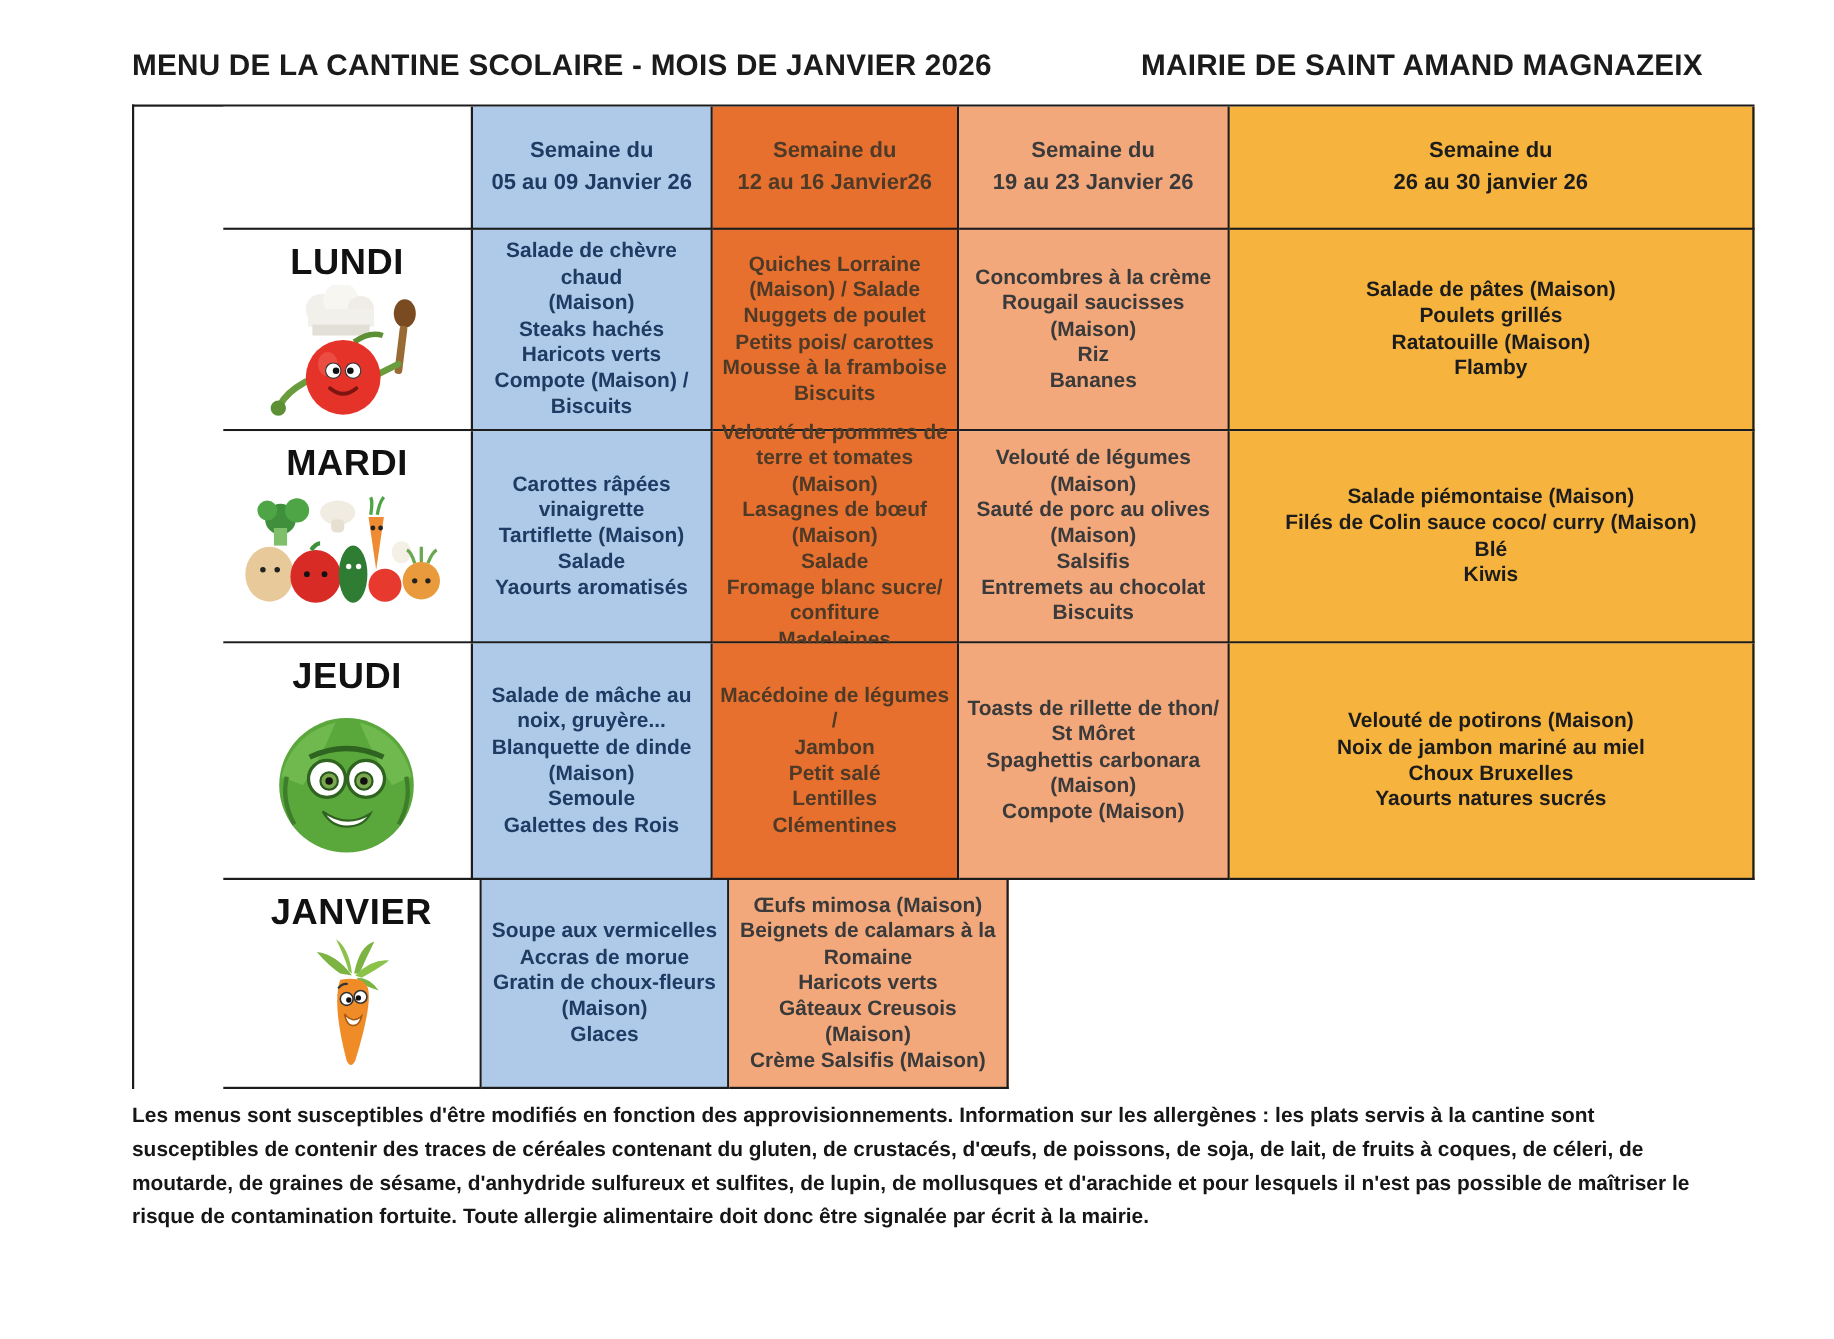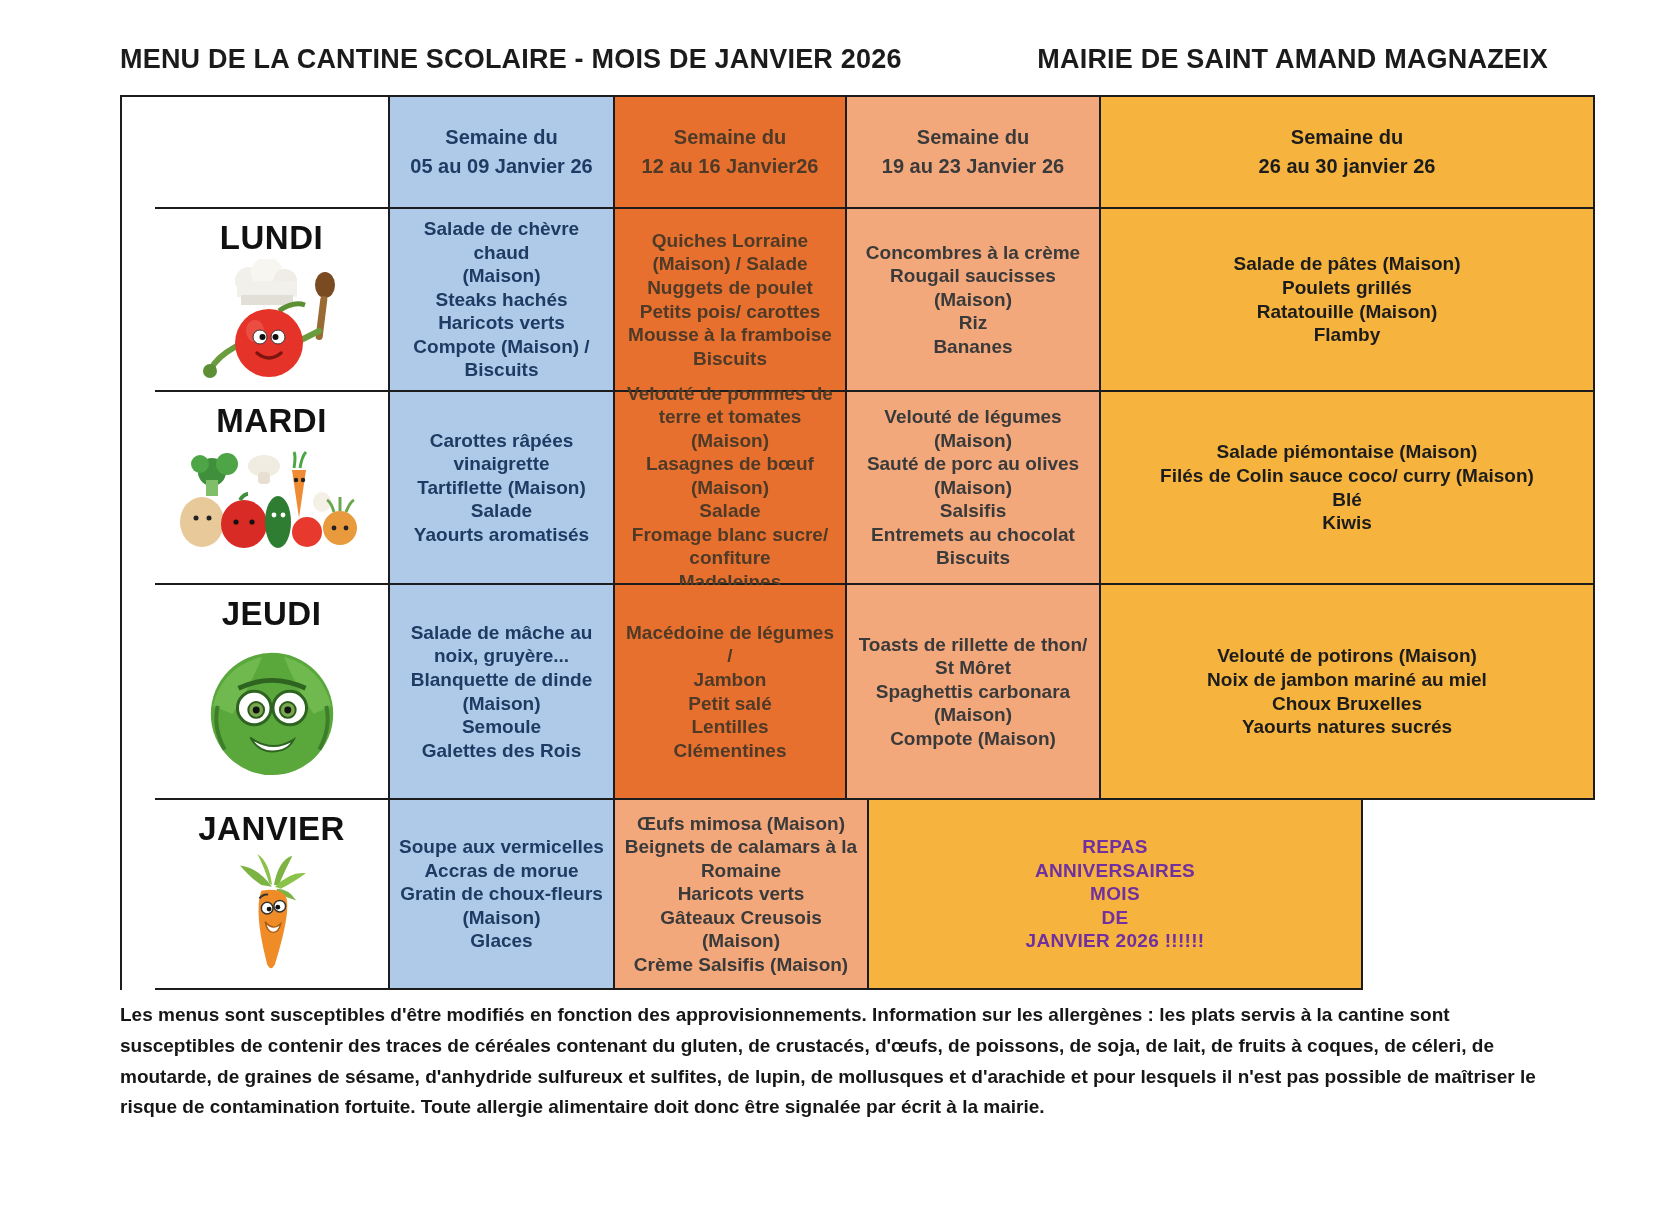--- a/index.html
+++ b/index.html
@@ -25,21 +25,21 @@
   }
   .row{display:flex;}
   .cell{
     box-sizing:border-box;
     border-right:2px solid #1c1c1c;
     border-bottom:2px solid #1c1c1c;
     display:flex;flex-direction:column;
     align-items:center;justify-content:center;
     text-align:center;
   }
-  .w-day{width:235px;background:#ffffff;}
+  .w-day{width:235px;background:#ffffff;margin-left:48px;}
   .w-1{width:225px;background:#aecae8;}
   .w-2{width:232px;background:#e8702f;}
   .w-3{width:254px;background:#f3a87c;}
   .w-4{width:494px;background:#f6b33d;}
   .r-header .cell{height:112px;}
   .r-lundi  .cell{height:183px;}
   .r-mardi  .cell{height:193px;}
   .r-jeudi  .cell{height:215px;}
   .r-vendredi .cell{height:190px;}
   .hdr{font-size:20px;font-weight:bold;white-space:pre-line;line-height:1.45;}
@@ -258,24 +258,19 @@
 Accras de morue
 Gratin de choux-fleurs
 (Maison)
 Glaces</div>
       <div class="cell w-3 menu t3">Œufs mimosa (Maison)
 Beignets de calamars à la
 Romaine
 Haricots verts
 Gâteaux Creusois (Maison)
 Crème Salsifis (Maison)</div>
-      <div class="cell w-4 menu special">REPAS
-ANNIVERSAIRES
-MOIS
-DE
-JANVIER 2026 !!!!!!</div>
     </div>
 
   </div>
 
   <div class="footer">Les menus sont susceptibles d'être modifiés en fonction des approvisionnements.  Information sur les allergènes : les plats servis à la cantine sont susceptibles de contenir des traces de céréales contenant du gluten, de crustacés, d'œufs, de poissons, de soja, de lait, de fruits à coques, de céleri, de moutarde, de graines de sésame, d'anhydride sulfureux et sulfites, de lupin, de mollusques et d'arachide et pour lesquels il n'est pas possible de maîtriser le risque de contamination fortuite. Toute allergie alimentaire doit donc être signalée par écrit à la mairie.</div>
 
 </div>
 
 </body></html>

